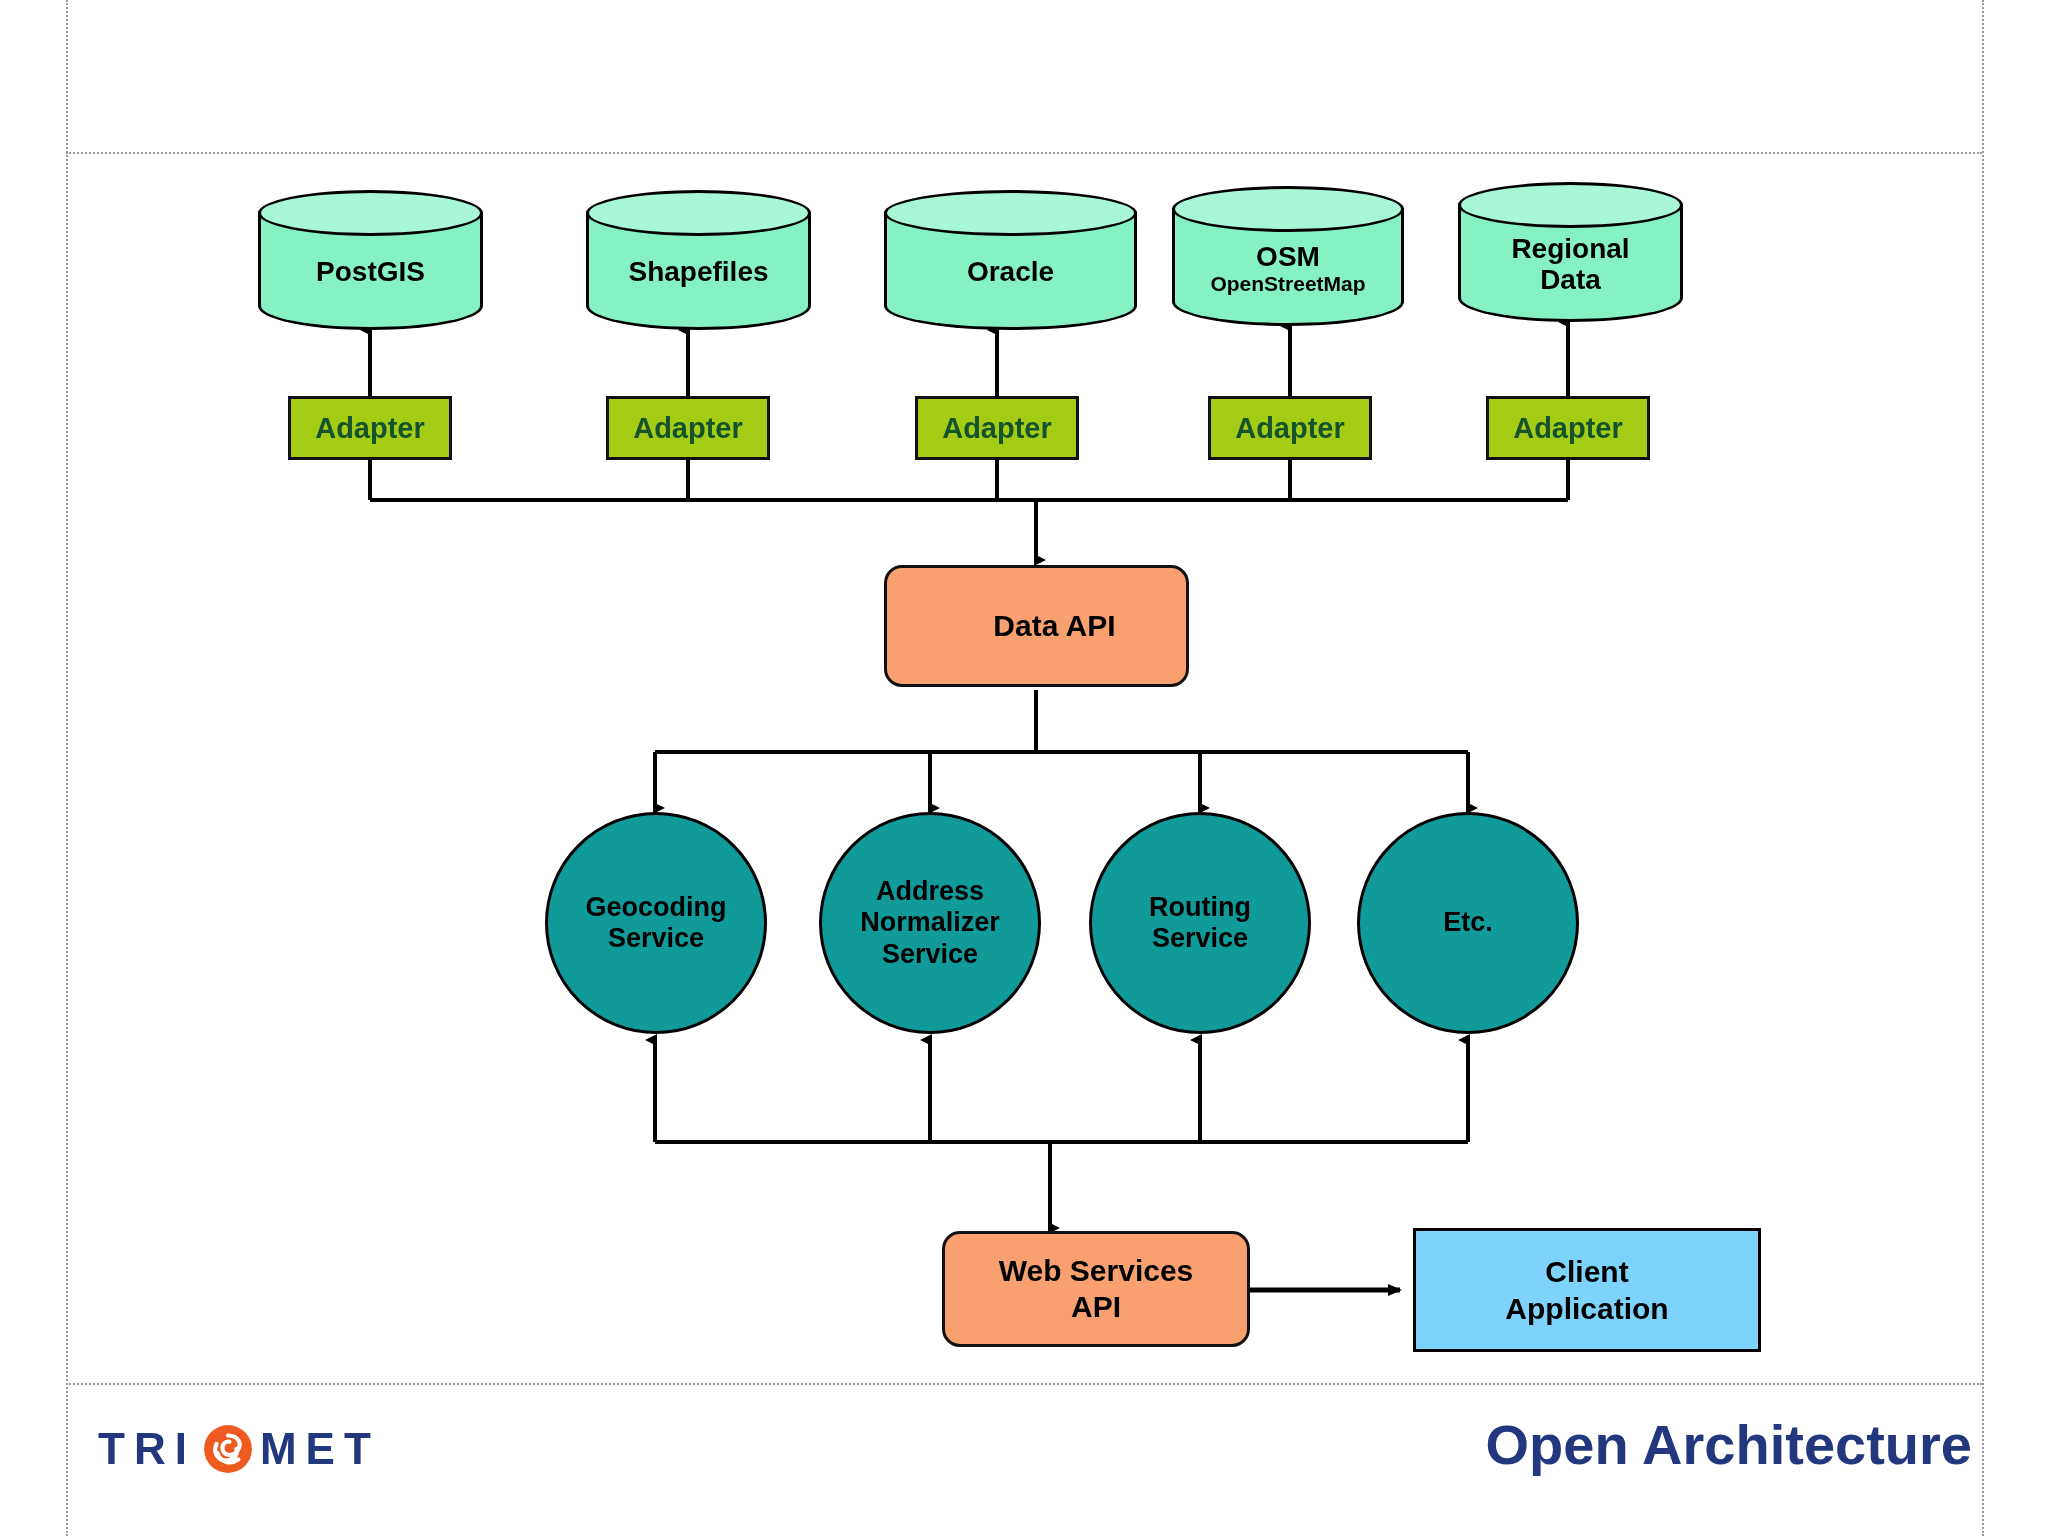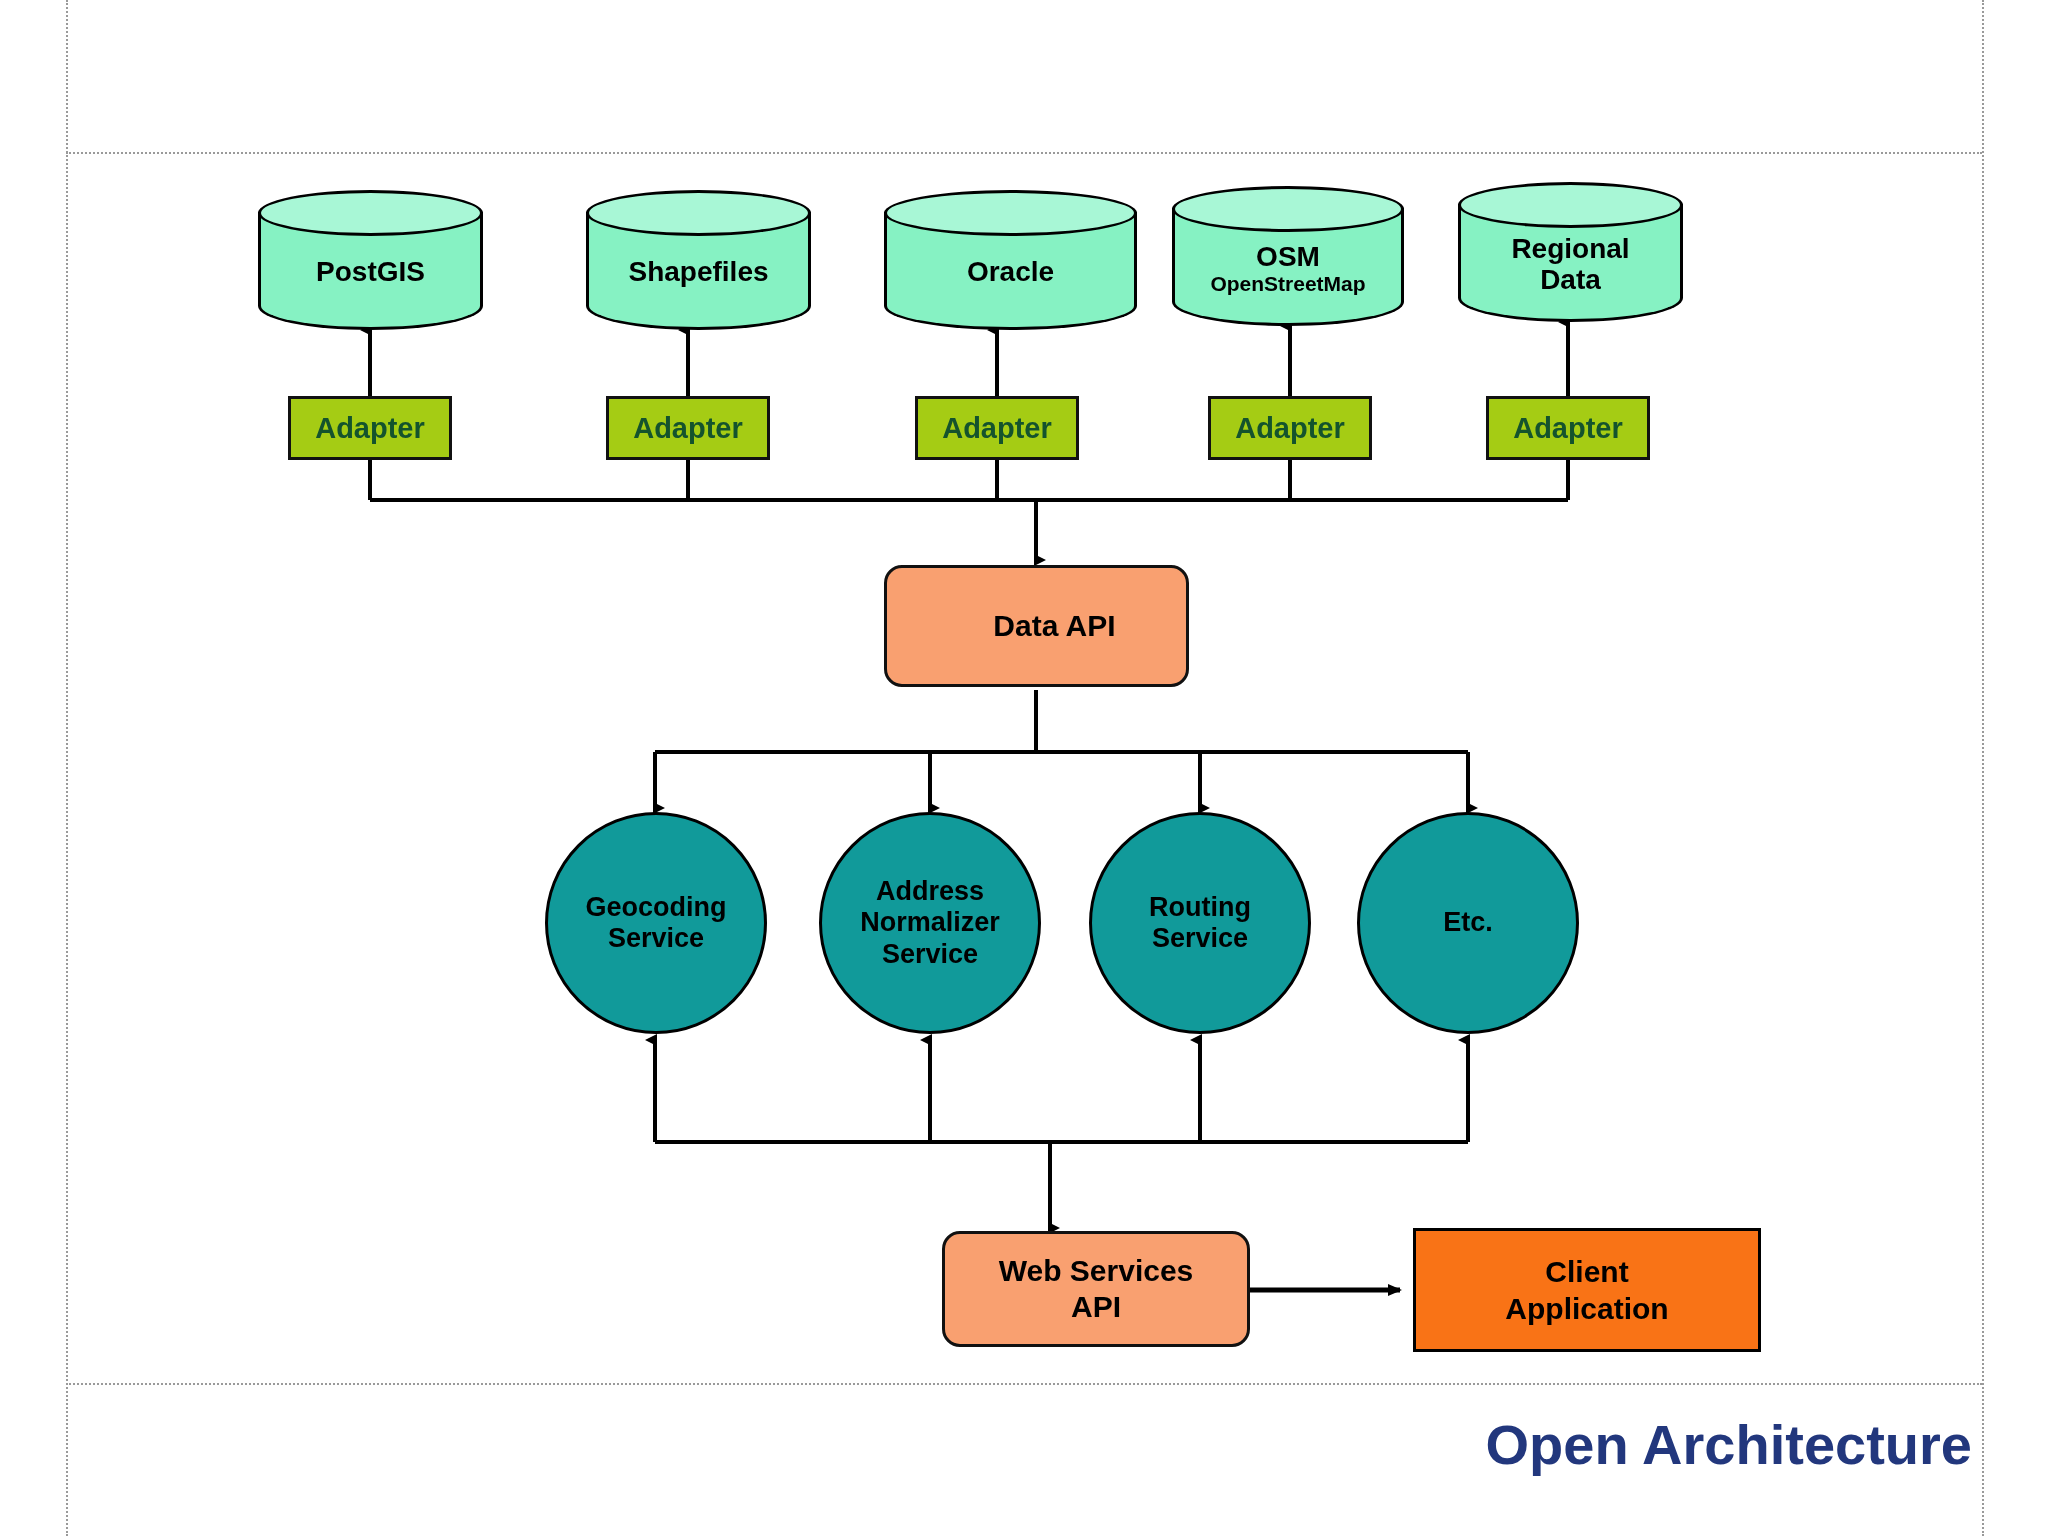--- a/index.html
+++ b/index.html
@@ -123,21 +123,21 @@
     border: 3px solid #000;
     border-radius: 50%;
     color: #000;
     font-weight: bold;
     font-size: 27px;
     line-height: 1.15;
   }
 
   
   .plain {
-    background: #f97316;
+    background: #7dd3fc;
     border: 3px solid #000;
     color: #000;
     font-weight: bold;
     font-size: 30px;
     line-height: 1.25;
   }
 
   
   #footer-logo {
     position: absolute;
@@ -330,16 +330,29 @@
     </div>
   </div>
 
   <div class="node plain" style="left:1413px; top:1228px; width:348px; height:124px;">
     <div>
       <div>Client</div>
       <div>Application</div>
     </div>
   </div>
 
+  <div id="footer-logo">
+    <span class="logo-word">TRI</span>
+    <svg id="rose" viewBox="0 0 100 100">
+      <circle cx="50" cy="50" r="46" fill="#ee5a1f"></circle>
+      <g fill="none" stroke="#ffffff" stroke-width="8" stroke-linecap="round">
+        <path d="M50 24 C70 24 78 40 68 54 C60 65 44 64 40 52 C37 42 45 34 53 36"></path>
+        <path d="M28 40 C20 58 32 74 50 72 C62 71 70 60 66 50"></path>
+        <path d="M70 70 C54 82 34 74 30 58"></path>
+      </g>
+      <circle cx="50" cy="50" r="34" fill="none" stroke="#ffffff" stroke-width="3" opacity="0.0"></circle>
+    </svg>
+    <span class="logo-word">MET</span>
+  </div>
 
   <div id="deck-title">Open Architecture</div>
 
 </div>
 
 </body></html>

